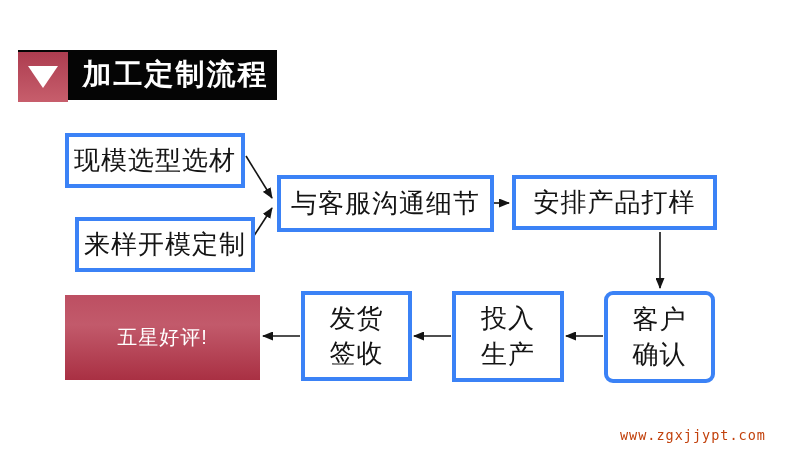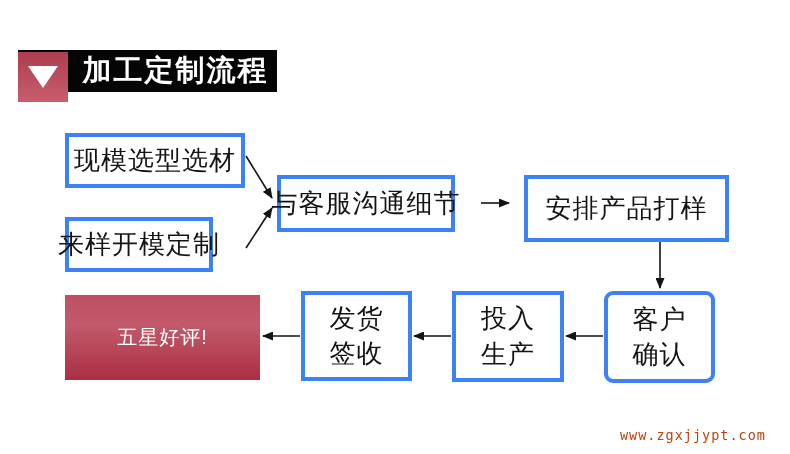--- a/index.html
+++ b/index.html
@@ -22,21 +22,21 @@
     width: 790px;
     height: 454px;
     pointer-events: none;
   }
   
   .header {
     position: absolute;
     left: 18px;
     top: 50px;
     width: 259px;
-    height: 42px;
+    height: 50px;
     background: #050505;
   }
   .header-marker {
     position: absolute;
     left: 0;
     top: 2px;
     width: 50px;
     height: 50px;
     background: linear-gradient(180deg, #ad3d50 0%, #c75e6c 100%);
     display: flex;
@@ -76,23 +76,23 @@
     flex-direction: column;
     align-items: center;
     justify-content: center;
     text-align: center;
     font-size: 26px;
     line-height: 1.35;
     letter-spacing: 1px;
     white-space: nowrap;
   }
   #b-existing   { left: 65px;  top: 133px; width: 180px; height: 55px; }
-  #b-sample     { left: 65px;  top: 217px; width: 148px; height: 55px; }
-  #b-service    { left: 277px; top: 175px; width: 178px; height: 57px; }
-  #b-sampling   { left: 524px; top: 175px; width: 205px; height: 67px; text-align: center; }
+  #b-sample     { left: 75px;  top: 217px; width: 180px; height: 55px; }
+  #b-service    { left: 277px; top: 175px; width: 217px; height: 57px; }
+  #b-sampling   { left: 512px; top: 175px; width: 205px; height: 55px; text-align: center; }
   #b-confirm    { left: 604px; top: 291px; width: 111px; height: 92px; border-radius: 9px; }
   #b-production { left: 452px; top: 291px; width: 112px; height: 91px; }
   #b-shipping   { left: 301px; top: 291px; width: 111px; height: 90px; }
   #b-review {
     left: 65px;
     top: 295px;
     width: 195px;
     height: 85px;
     border: none;
     background: linear-gradient(180deg, #bd4f62 0%, #c25a6b 35%, #a93043 100%);

